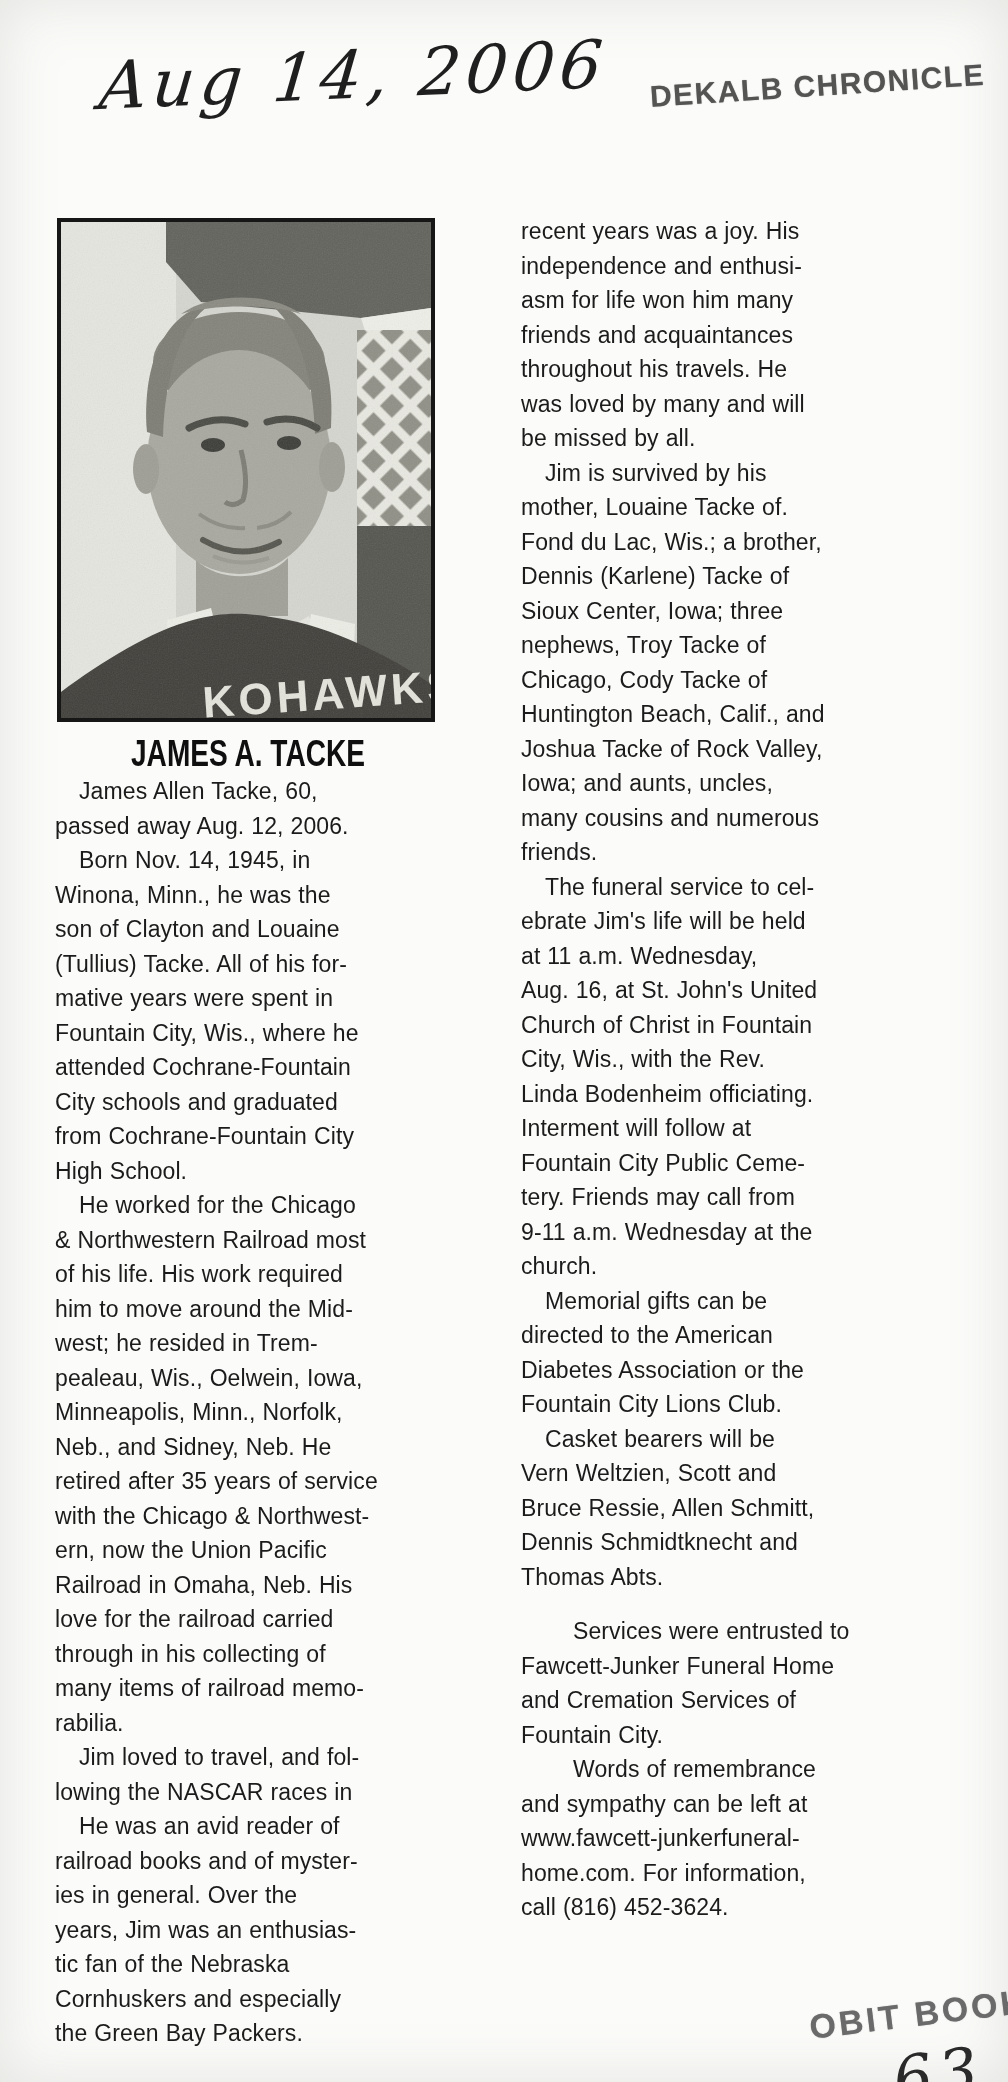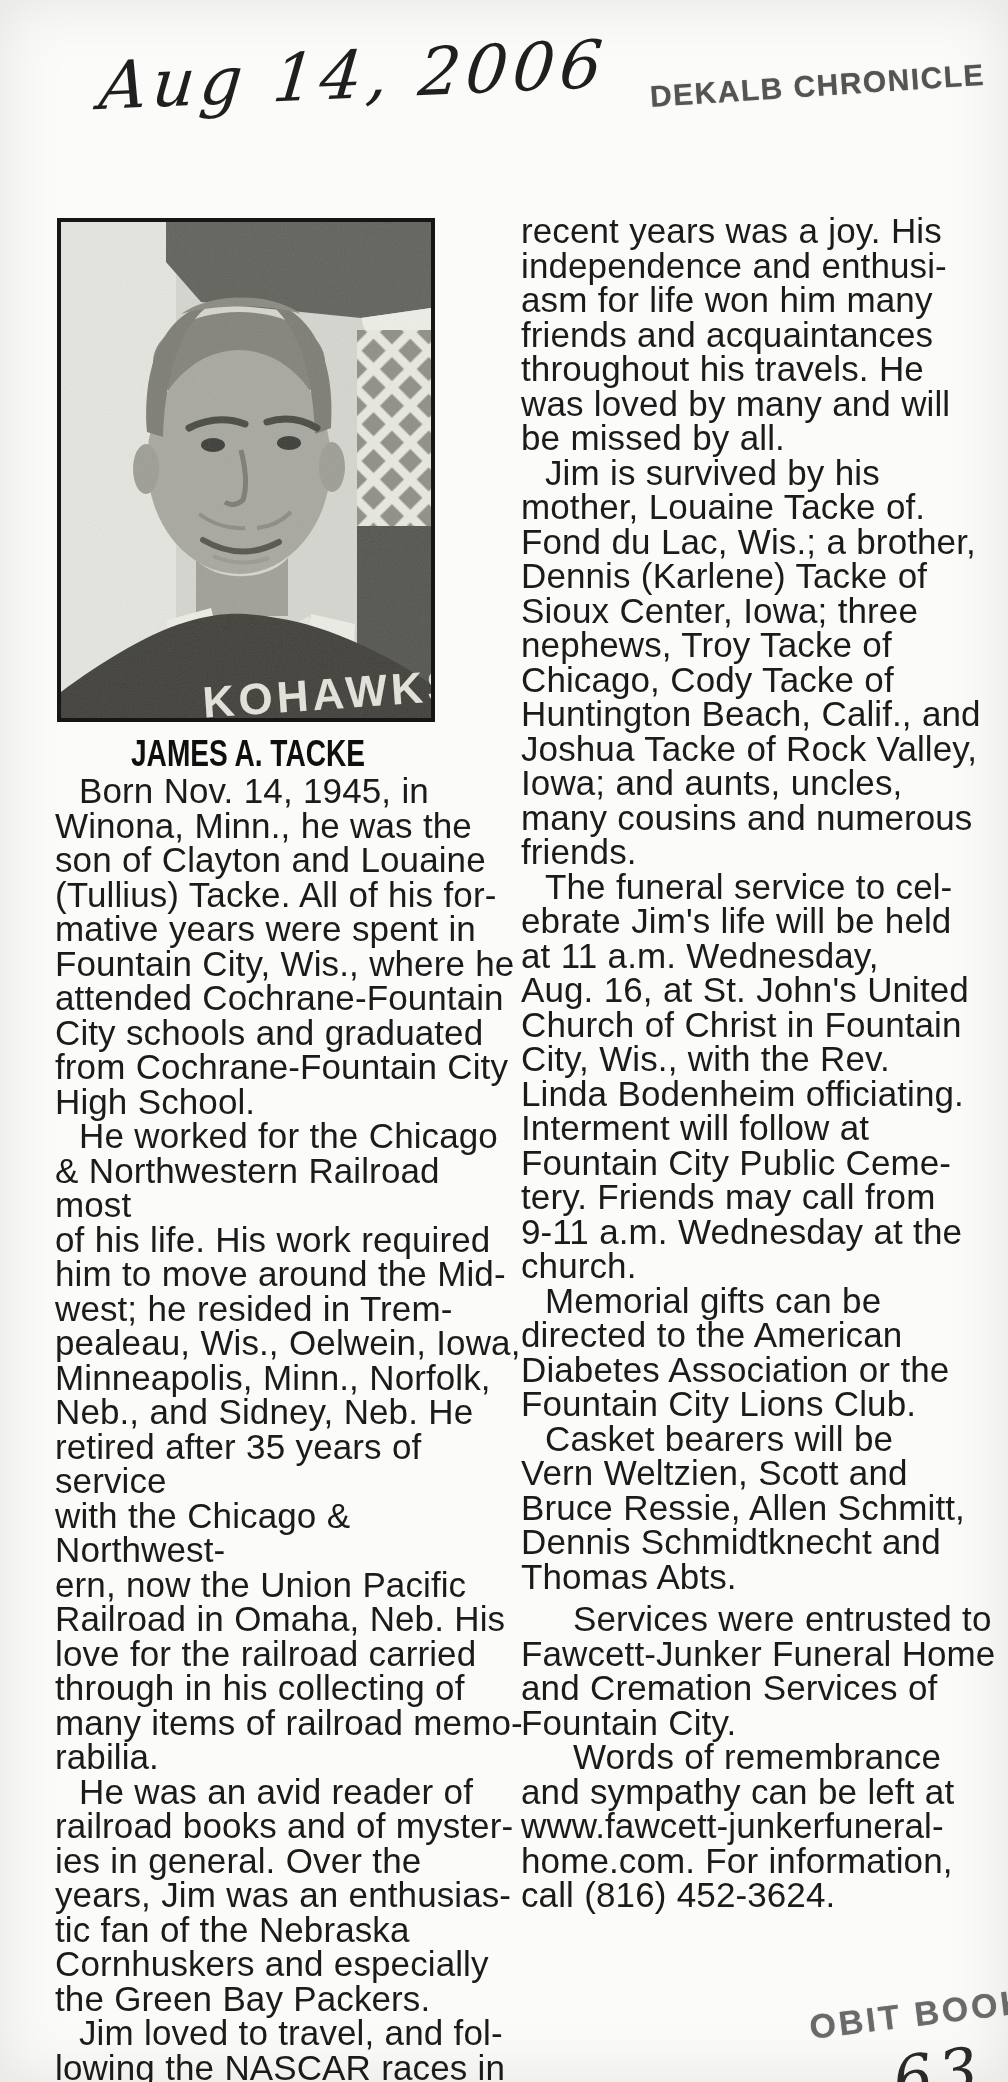--- a/index.html
+++ b/index.html
@@ -26,25 +26,25 @@
   .photo-frame {
     position:absolute; left:57px; top:218px; width:378px; height:504px;
     border:4px solid #161616; box-sizing:border-box; background:#d6d6d0;
     margin:0; overflow:hidden;
   }
   .headline {
     position:absolute; left:36px; top:733px; width:424px; margin:0;
     text-align:center; font-size:36px; font-weight:700; color:#0f0f0f;
     transform:scaleX(.78); transform-origin:center; white-space:nowrap;
   }
-  .col { position:absolute; font-size:35px; line-height:34.5px; letter-spacing:.1px; word-spacing:.5px; }
+  .col { position:absolute; font-size:23px; line-height:34.5px; letter-spacing:.1px; word-spacing:.5px; }
   .col p { margin:0; white-space:pre-line; }
   .col p.ind  { text-indent:24px; }
   .col p.ind2 { text-indent:52px; }
-  .col p.gap  { margin-top:8px; }
+  .col p.gap  { margin-top:20px; }
   .col-left  { left:55px;  top:774px; width:470px; }
   .col-right { left:521px; top:214px; width:475px; }
   .obit-stamp {
     position:absolute; left:812px; top:2008px;
     font-size:34px; font-weight:700; letter-spacing:3px; color:#6a6a6a;
     transform:rotate(-7deg); transform-origin:left bottom;
     white-space:nowrap; text-shadow:0 0 1px rgba(90,90,90,.5);
   }
   .obit-number {
     position:absolute; left:893px; top:2038px;
@@ -113,20 +113,22 @@
         <text x="142" y="489" font-family="Liberation Sans, sans-serif" font-size="44" font-weight="bold" fill="#e4e4dc" letter-spacing="4" transform="rotate(-4 240 480)">KOHAWKS</text>
       </g>
 
       <rect x="0" y="0" width="370" height="496" filter="url(#grain)" opacity="0.14"></rect>
     </svg>
   </figure>
 
   <h1 class="headline">JAMES A. TACKE</h1>
 
   <div class="col col-left">
+    <p class="ind">James Allen Tacke, 60,
+passed away Aug. 12, 2006.</p>
     <p class="ind">Born Nov. 14, 1945, in
 Winona, Minn., he was the
 son of Clayton and Louaine
 (Tullius) Tacke. All of his for-
 mative years were spent in
 Fountain City, Wis., where he
 attended Cochrane-Fountain
 City schools and graduated
 from Cochrane-Fountain City
 High School.</p>
@@ -139,29 +141,29 @@
 Minneapolis, Minn., Norfolk,
 Neb., and Sidney, Neb. He
 retired after 35 years of service
 with the Chicago &amp; Northwest-
 ern, now the Union Pacific
 Railroad in Omaha, Neb. His
 love for the railroad carried
 through in his collecting of
 many items of railroad memo-
 rabilia.</p>
+    <p class="ind">Jim loved to travel, and fol-
+lowing the NASCAR races in</p>
     <p class="ind">He was an avid reader of
 railroad books and of myster-
 ies in general. Over the
 years, Jim was an enthusias-
 tic fan of the Nebraska
 Cornhuskers and especially
 the Green Bay Packers.</p>
-    <p class="ind">Jim loved to travel, and fol-
-lowing the NASCAR races in</p>
   </div>
 
   <div class="col col-right">
     <p>recent years was a joy. His
 independence and enthusi-
 asm for life won him many
 friends and acquaintances
 throughout his travels. He
 was loved by many and will
 be missed by all.</p>

